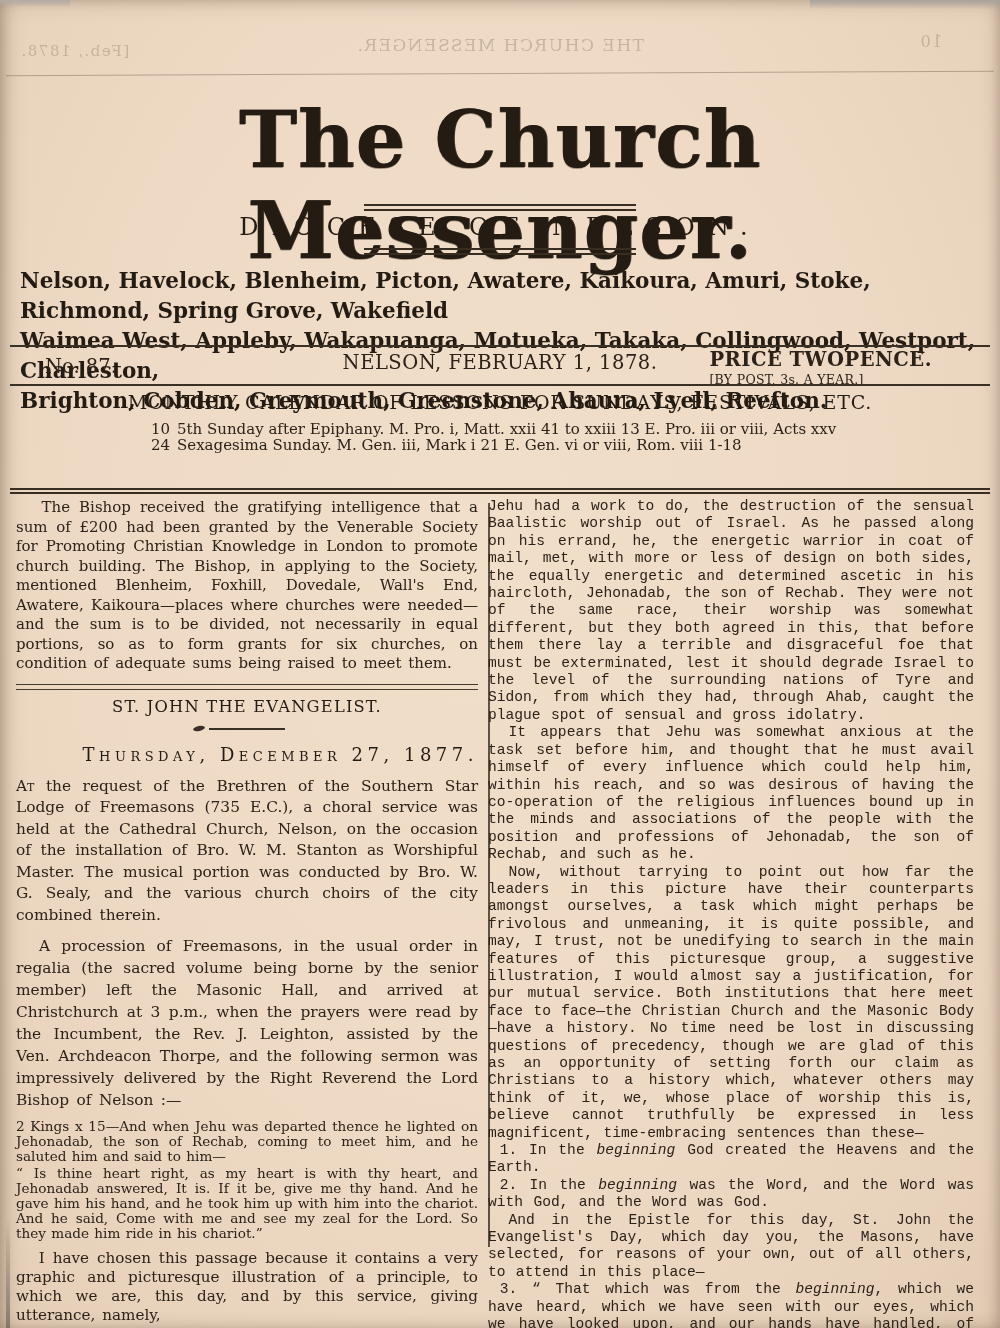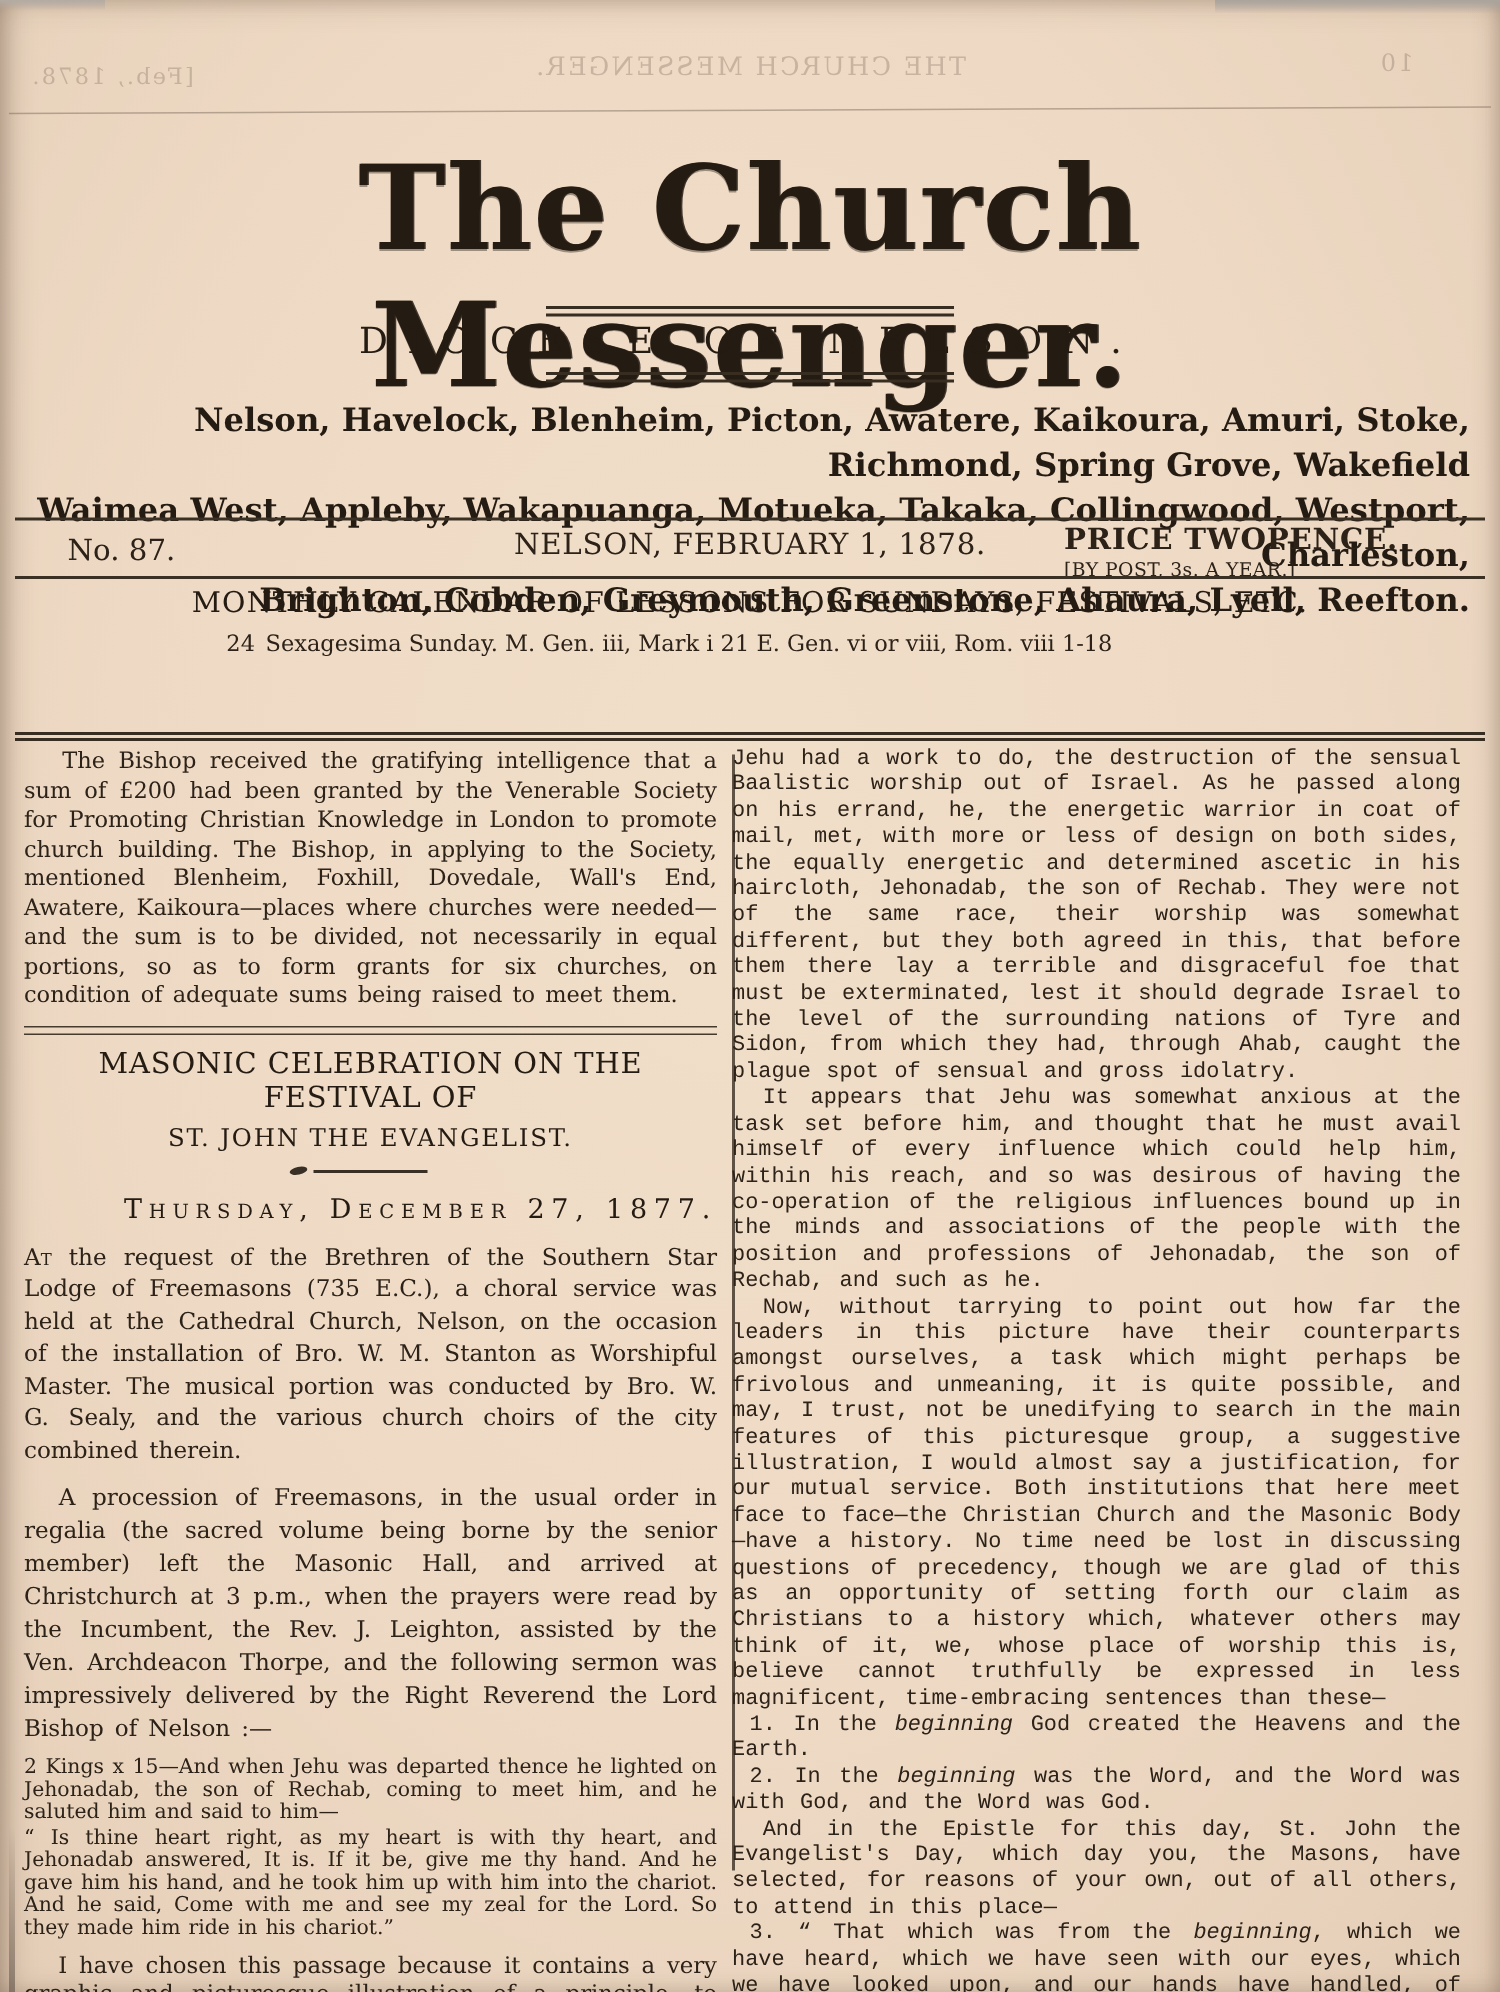--- a/index.html
+++ b/index.html
@@ -50,21 +50,21 @@
     border-top:2px solid #382d21;border-bottom:2px solid #382d21;
   }
   .drule-a{top:204px;}
   .drule-b{top:248px;}
   .masthead-sub{
     position:absolute;top:213px;left:0;width:100%;text-align:center;
     font-size:24px;letter-spacing:13px;color:#241b12;
   }
 
   
-  .towns{position:absolute;top:266px;left:20px;right:20px;text-align:right;
+  .towns{position:absolute;top:266px;left:20px;right:20px;text-align:left;
     font-size:21.5px;font-weight:bold;line-height:30px;color:#241b12;}
 
   
   .rule{position:absolute;left:10px;right:10px;height:2px;background:#3b3024;}
   .rule-top{top:345px;}
   .rule-bottom{top:384px;height:2px;}
   .issue-no{position:absolute;top:355px;left:45px;font-size:19.5px;}
   .place-date{position:absolute;top:351px;left:0;width:100%;text-align:center;
     font-size:19.5px;letter-spacing:.5px;}
   .price-block{position:absolute;top:348px;right:68px;text-align:left;}
@@ -148,30 +148,30 @@
   <div class="issue-no">No. 87.</div>
   <div class="place-date">NELSON, FEBRUARY 1, 1878.</div>
   <div class="price-block">
     <div class="price">PRICE TWOPENCE.</div>
     <div class="price-note">[BY POST, 3s. A YEAR.]</div>
   </div>
   <div class="rule rule-bottom"></div>
 
   <div class="cal-heading">MONTHLY CALENDAR OF LESSONS FOR SUNDAYS, FESTIVALS, ETC.</div>
   <div class="cal-rows">
+    <div class="cal-row"><span class="cal-day">10</span><span>5th Sunday after Epiphany.   M. Pro. i, Matt. xxii 41 to xxiii 13   E. Pro. iii or viii, Acts xxv</span></div>
     <div class="cal-row"><span class="cal-day">24</span><span>Sexagesima Sunday.   M. Gen. iii, Mark i 21   E. Gen. vi or viii, Rom. viii 1-18</span></div>
   </div>
   <div class="drule-full"></div>
 
   <div class="col-divider"></div>
 
   <div class="col col-left">
     <p class="p-bishop">The Bishop received the gratifying intelligence that a sum of £200 had been granted by the Venerable Society for Promoting Christian Knowledge in London to promote church building.  The Bishop, in applying to the Society, mentioned Blenheim, Foxhill, Dovedale, Wall's End, Awatere, Kaikoura—places where churches were needed—and the sum is to be divided, not necessarily in equal portions, so as to form grants for six churches, on condition of adequate sums being raised to meet them.</p>
     <div class="sep-drule"></div>
-    <div class="sec-h1">MASONIC CELEBRATION ON THE FESTIVAL OF</div>
     <div class="sec-h2">ST. JOHN THE EVANGELIST.</div>
     <div class="ornament"></div>
     <div class="date-h">Thursday, December 27, 1877.</div>
     <p class="p-req"><span class="sc">At</span><span> the request of the Brethren of the Southern Star Lodge of Freemasons (735 E.C.), a choral service was held at the Cathedral Church, Nelson, on the occasion of the installation of Bro. W. M. Stanton as Worshipful Master.  The musical portion was conducted by Bro. W. G. Sealy, and the various church choirs of the city combined therein.</span></p>
     <p class="p-proc">A procession of Freemasons, in the usual order in regalia (the sacred volume being borne by the senior member) left the Masonic Hall, and arrived at Christchurch at 3 p.m., when the prayers were read by the Incumbent, the Rev. J. Leighton, assisted by the Ven. Archdeacon Thorpe, and the following sermon was impressively delivered by the Right Reverend the Lord Bishop of Nelson :—</p>
     <p class="scripture">2 Kings x 15—And when Jehu was departed thence he lighted on Jehonadab, the son of Rechab, coming to meet him, and he saluted him and said to him—</p>
     <p class="scripture">“ Is thine heart right, as my heart is with thy heart, and Jehonadab answered, It is.  If it be, give me thy hand.  And he gave him his hand, and he took him up with him into the chariot.  And he said, Come with me and see my zeal for the Lord.  So they made him ride in his chariot.”</p>
     <p class="p-chosen"><span>I have chosen this passage because it contains a very graphic and picturesque illustration of a principle, to which we are, this day, and by this service, giving utterance, namely, </span></p>
 
   </div>

